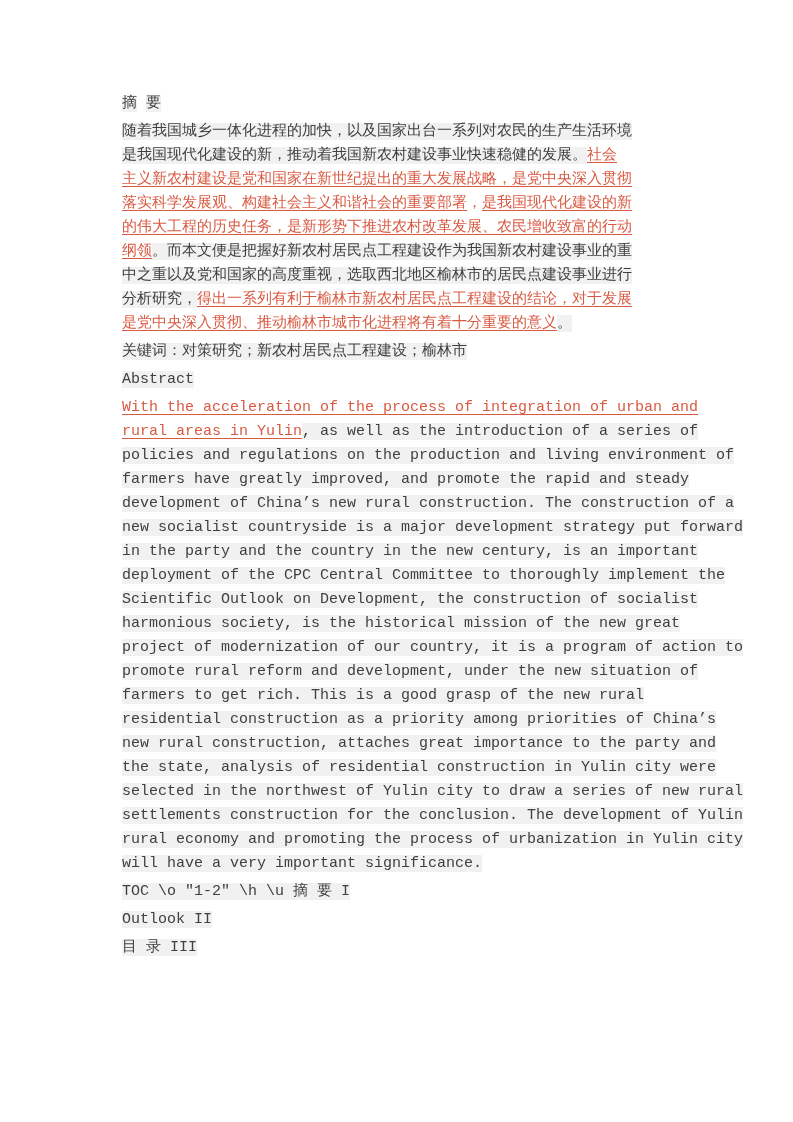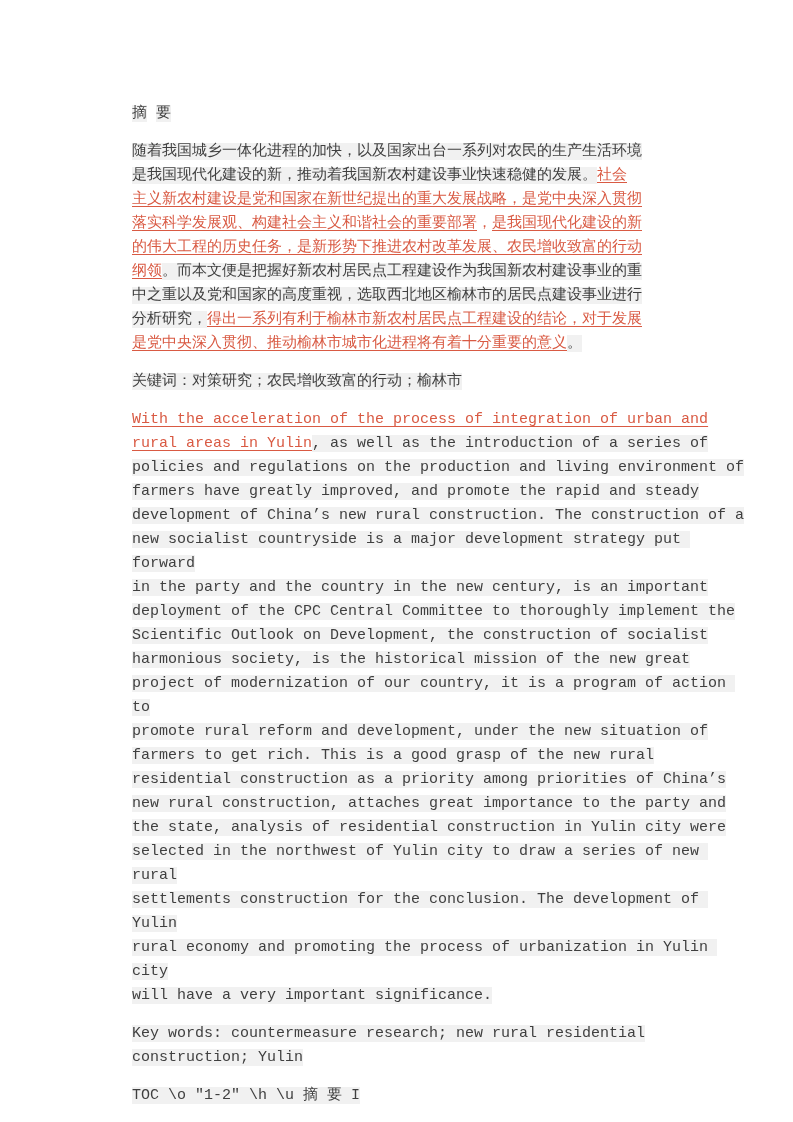--- a/index.html
+++ b/index.html
@@ -18,21 +18,21 @@
   .doc{
     position:absolute;
     left:118px;top:88px;
     width:648px;
     font-size:15px;
     line-height:24px;
     color:var(--text);
   }
   .block{
     white-space:pre-wrap;
-    margin:14px;
+    margin:4px;
   }
   .run{ }
   .run.shaded{ background:var(--shade); color:var(--text); }
   .run.plain{ background:transparent; color:var(--text); }
   .run.ins{
     color:var(--accent);
     background:transparent;
     text-decoration:underline;
     text-decoration-thickness:1px;
     text-underline-offset:3px;
@@ -46,39 +46,38 @@
     <div class="block"><span class="run shaded">摘</span><span class="run plain"> </span><span class="run shaded">要</span></div>
     <div class="block"><span class="run shaded">随着我国城乡一体化进程的加快，以及国家出台一系列对农民的生产生活环境
 是我国现代化建设的新，推动着我国新农村建设事业快速稳健的发展。</span><span class="run ins">社会
 主义新农村建设是党和国家在新世纪提出的重大发展战略，是党中央深入贯彻
 落实科学发展观、构建社会主义和谐社会的重要部署</span><span class="run red">，</span><span class="run ins">是我国现代化建设的新
 的伟大工程的历史任务，是新形势下推进农村改革发展、农民增收致富的行动
 纲领</span><span class="run shaded">。而本文便是把握好新农村居民点工程建设作为我国新农村建设事业的重
 中之重以及党和国家的高度重视，选取西北地区榆林市的居民点建设事业进行
 分析研究，</span><span class="run ins">得出一系列有利于榆林市新农村居民点工程建设的结论，对于发展
 是党中央深入贯彻、推动榆林市城市化进程将有着十分重要的意义</span><span class="run shaded">。</span></div>
-    <div class="block"><span class="run shaded">关键词：对策研究；农民增收致富的行动；榆林市</span></div>
+    <div class="block"><span class="run shaded">关键词：对策研究；新农村居民点工程建设；榆林市</span></div>
+    <div class="block"><span class="run shaded">Abstract</span></div>
     <div class="block"><span class="run ins">With the acceleration of the process of integration of urban and
 rural areas in Yulin</span><span class="run shaded">, as well as the introduction of a series of
 policies and regulations on the production and living environment of
 farmers have greatly improved, and promote the rapid and steady
 development of China’s new rural construction. The construction of a
 new socialist countryside is a major development strategy put forward
 in the party and the country in the new century, is an important
 deployment of the CPC Central Committee to thoroughly implement the
 Scientific Outlook on Development, the construction of socialist
 harmonious society, is the historical mission of the new great
 project of modernization of our country, it is a program of action to
 promote rural reform and development, under the new situation of
 farmers to get rich. This is a good grasp of the new rural
 residential construction as a priority among priorities of China’s
 new rural construction, attaches great importance to the party and
 the state, analysis of residential construction in Yulin city were
 selected in the northwest of Yulin city to draw a series of new rural
 settlements construction for the conclusion. The development of Yulin
 rural economy and promoting the process of urbanization in Yulin city
 will have a very important significance.</span></div>
-    <div class="block"><span class="run shaded">Key words: countermeasure research; new rural residential
-construction; Yulin</span></div>
     <div class="block"><span class="run shaded">TOC \o "1-2" \h \u 摘 要 I</span></div>
     <div class="block"><span class="run shaded">Outlook II</span></div>
     <div class="block"><span class="run shaded">目 录 III</span></div>
   </div>
 
 </body></html>

